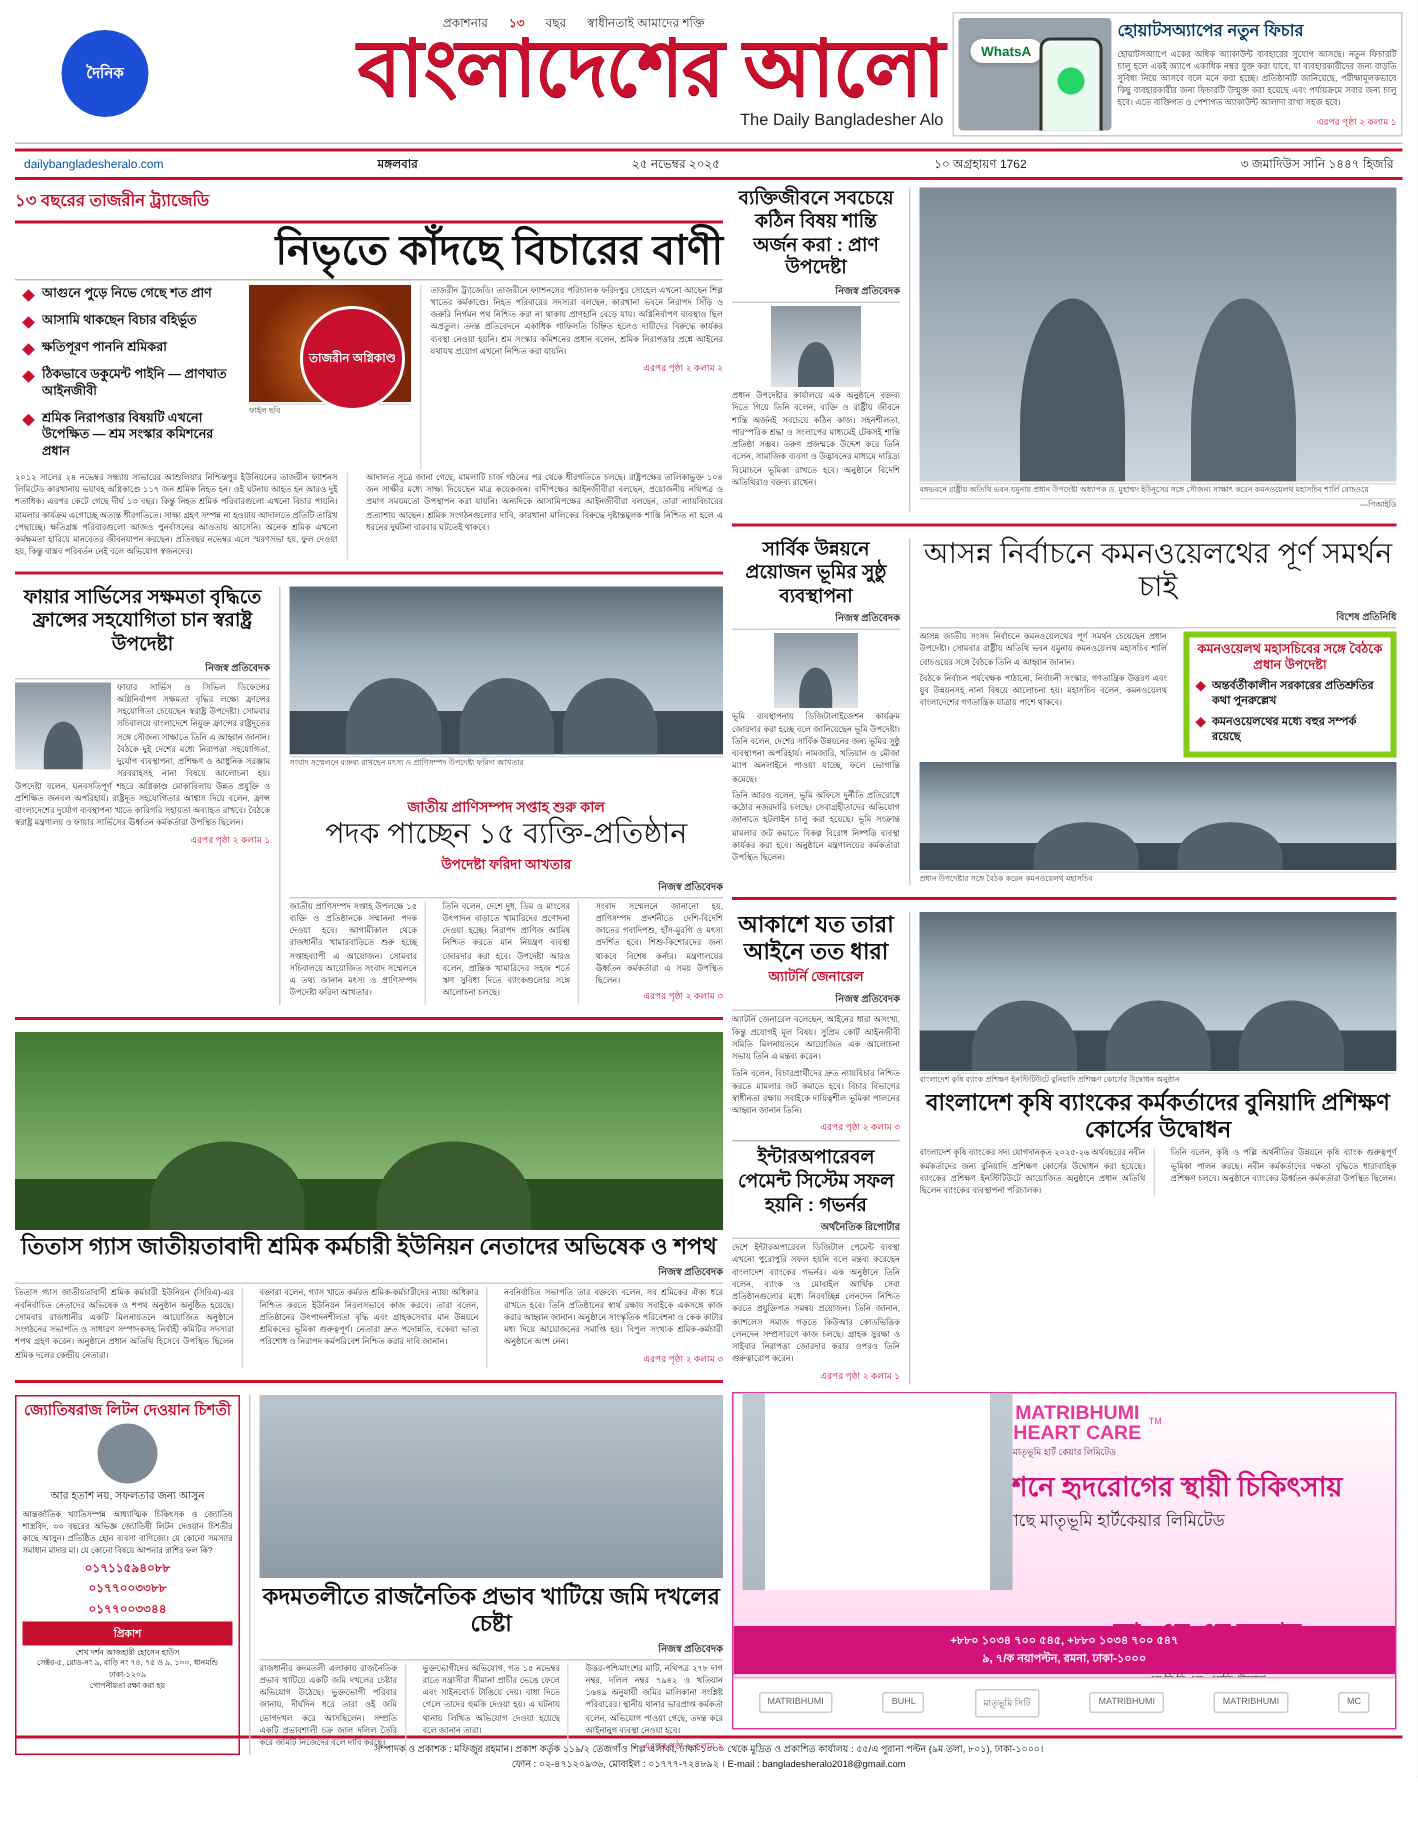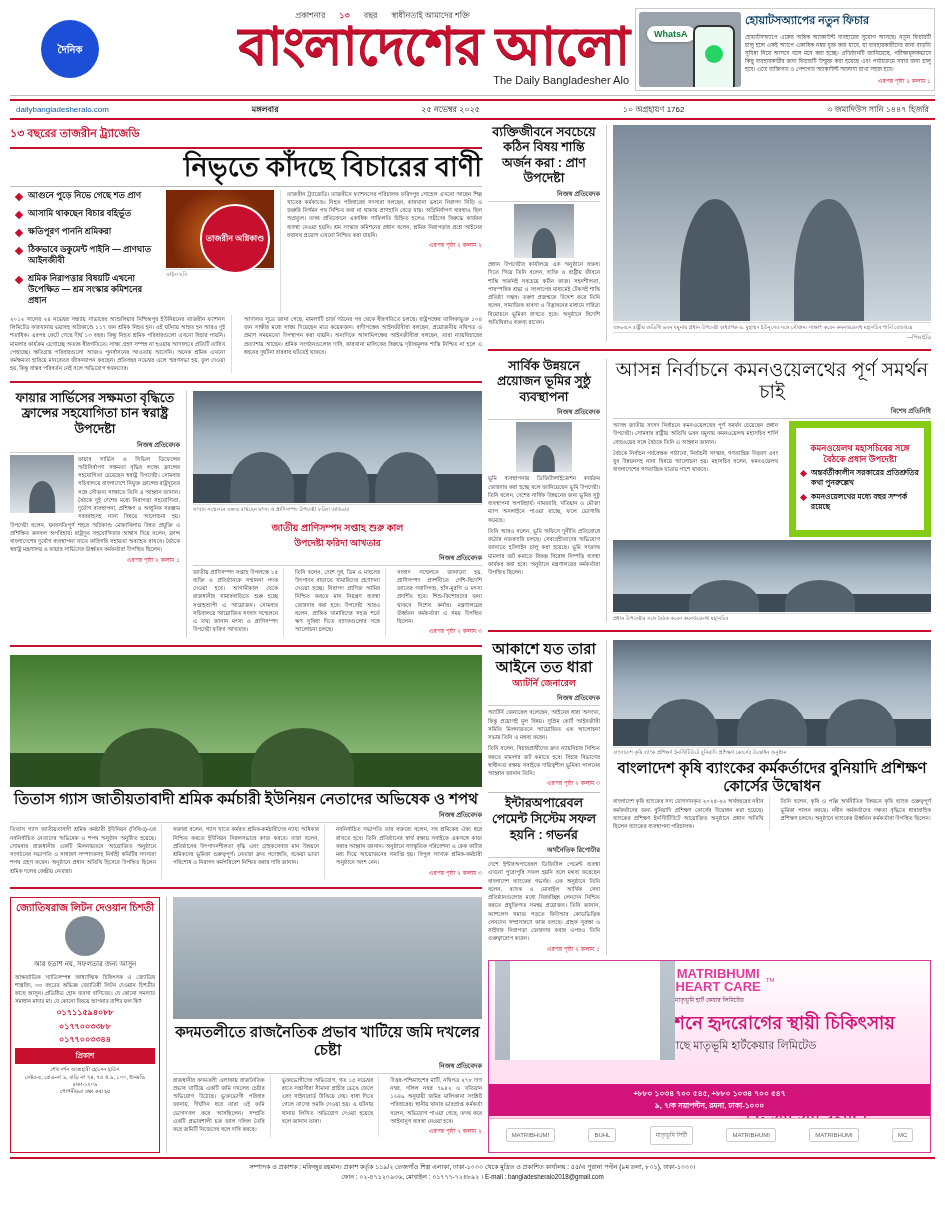--- a/index.html
+++ b/index.html
@@ -125,21 +125,21 @@
   
   .stamp {
     width:70px;height:70px;border-radius:50%;
     position:absolute; right:4px; top:14px;
     background:#c8102e; color:#fff; font-size:8px; font-weight:bold;
     display:flex;align-items:center;justify-content:center;text-align:center; line-height:1.2;
     border:2px solid #fff;
   }
 
   
-  .redbox { border:7px solid #84cc16; padding:15px 5px; }
+  .redbox { border:4px solid #84cc16; padding:2px 5px; }
   .redbox-title { font-size:8.5px; font-weight:bold; color:#c8102e; text-align:center; line-height:1.3; margin-bottom:3px;}
   .redbox li { font-size:7.5px; font-weight:bold; line-height:1.3; margin-bottom:4px; padding-left:10px; position:relative;}
   .redbox li:before{ content:""; position:absolute;left:0;top:3px;width:5px;height:5px;background:#c8102e;transform:rotate(45deg);}
 
   
   .astro-ad { border:1px solid #c8102e; padding:4px; }
   .astro-name { font-size:10px; font-weight:bold; color:#c8102e; text-align:center; line-height:1.2;}
   .astro-sub { font-size:7px; text-align:center; color:#222; margin-top:2px;}
   .astro-body { font-size:5.4px; line-height:1.5; text-align:justify; margin-top:3px;}
   .astro-phone { font-size:8px; font-weight:bold; color:#c8102e; text-align:center; line-height:1.3; margin-top:3px;}
@@ -286,21 +286,22 @@
         </div>
         <div class="sep-v"></div>
         <div style="flex:1;">
           <div class="photo ph-meet" style="height:112px;">
             <div class="table-sil"></div>
             <div class="head-sil small" style="left:24%;"></div>
             <div class="head-sil small" style="left:50%;"></div>
             <div class="head-sil small" style="left:74%;"></div>
           </div>
           <div class="cap">সংবাদ সম্মেলনে বক্তব্য রাখছেন মৎস্য ও প্রাণিসম্পদ উপদেষ্টা ফরিদা আখতার</div>
-          <div class="kicker" style="font-size:9.5px;text-align:center;margin-top:8px;">জাতীয় প্রাণিসম্পদ সপ্তাহ শুরু কাল</div>
+          <div class="kicker" style="font-size:9.5px;text-align:center;margin-top:18px;">জাতীয় প্রাণিসম্পদ সপ্তাহ শুরু কাল</div>
+          <div class="headline-lg">পদক পাচ্ছেন ১৫ ব্যক্তি-প্রতিষ্ঠান</div>
           <div style="font-size:9px;color:#c8102e;text-align:center;font-weight:bold;">উপদেষ্টা ফরিদা আখতার</div>
           <div class="byline">নিজস্ব প্রতিবেদক</div>
           <div class="rowflex">
             <div style="flex:1;padding-right:5px;border-right:1px solid #ddd;">
                 <div class="body">জাতীয় প্রাণিসম্পদ সপ্তাহ উপলক্ষে ১৫ ব্যক্তি ও প্রতিষ্ঠানকে সম্মাননা পদক দেওয়া হবে। আগামীকাল থেকে রাজধানীর খামারবাড়িতে শুরু হচ্ছে সপ্তাহব্যাপী এ আয়োজন। সোমবার সচিবালয়ে আয়োজিত সংবাদ সম্মেলনে এ তথ্য জানান মৎস্য ও প্রাণিসম্পদ উপদেষ্টা ফরিদা আখতার।</div>
               </div>
             <div style="flex:1;padding:0 5px;border-right:1px solid #ddd;">
                 <div class="body">তিনি বলেন, দেশে দুধ, ডিম ও মাংসের উৎপাদন বাড়াতে খামারিদের প্রণোদনা দেওয়া হচ্ছে। নিরাপদ প্রাণিজ আমিষ নিশ্চিত করতে মান নিয়ন্ত্রণ ব্যবস্থা জোরদার করা হবে। উপদেষ্টা আরও বলেন, প্রান্তিক খামারিদের সহজ শর্তে ঋণ সুবিধা দিতে ব্যাংকগুলোর সঙ্গে আলোচনা চলছে।</div>
               </div>
             <div style="flex:1;padding-left:5px;">

